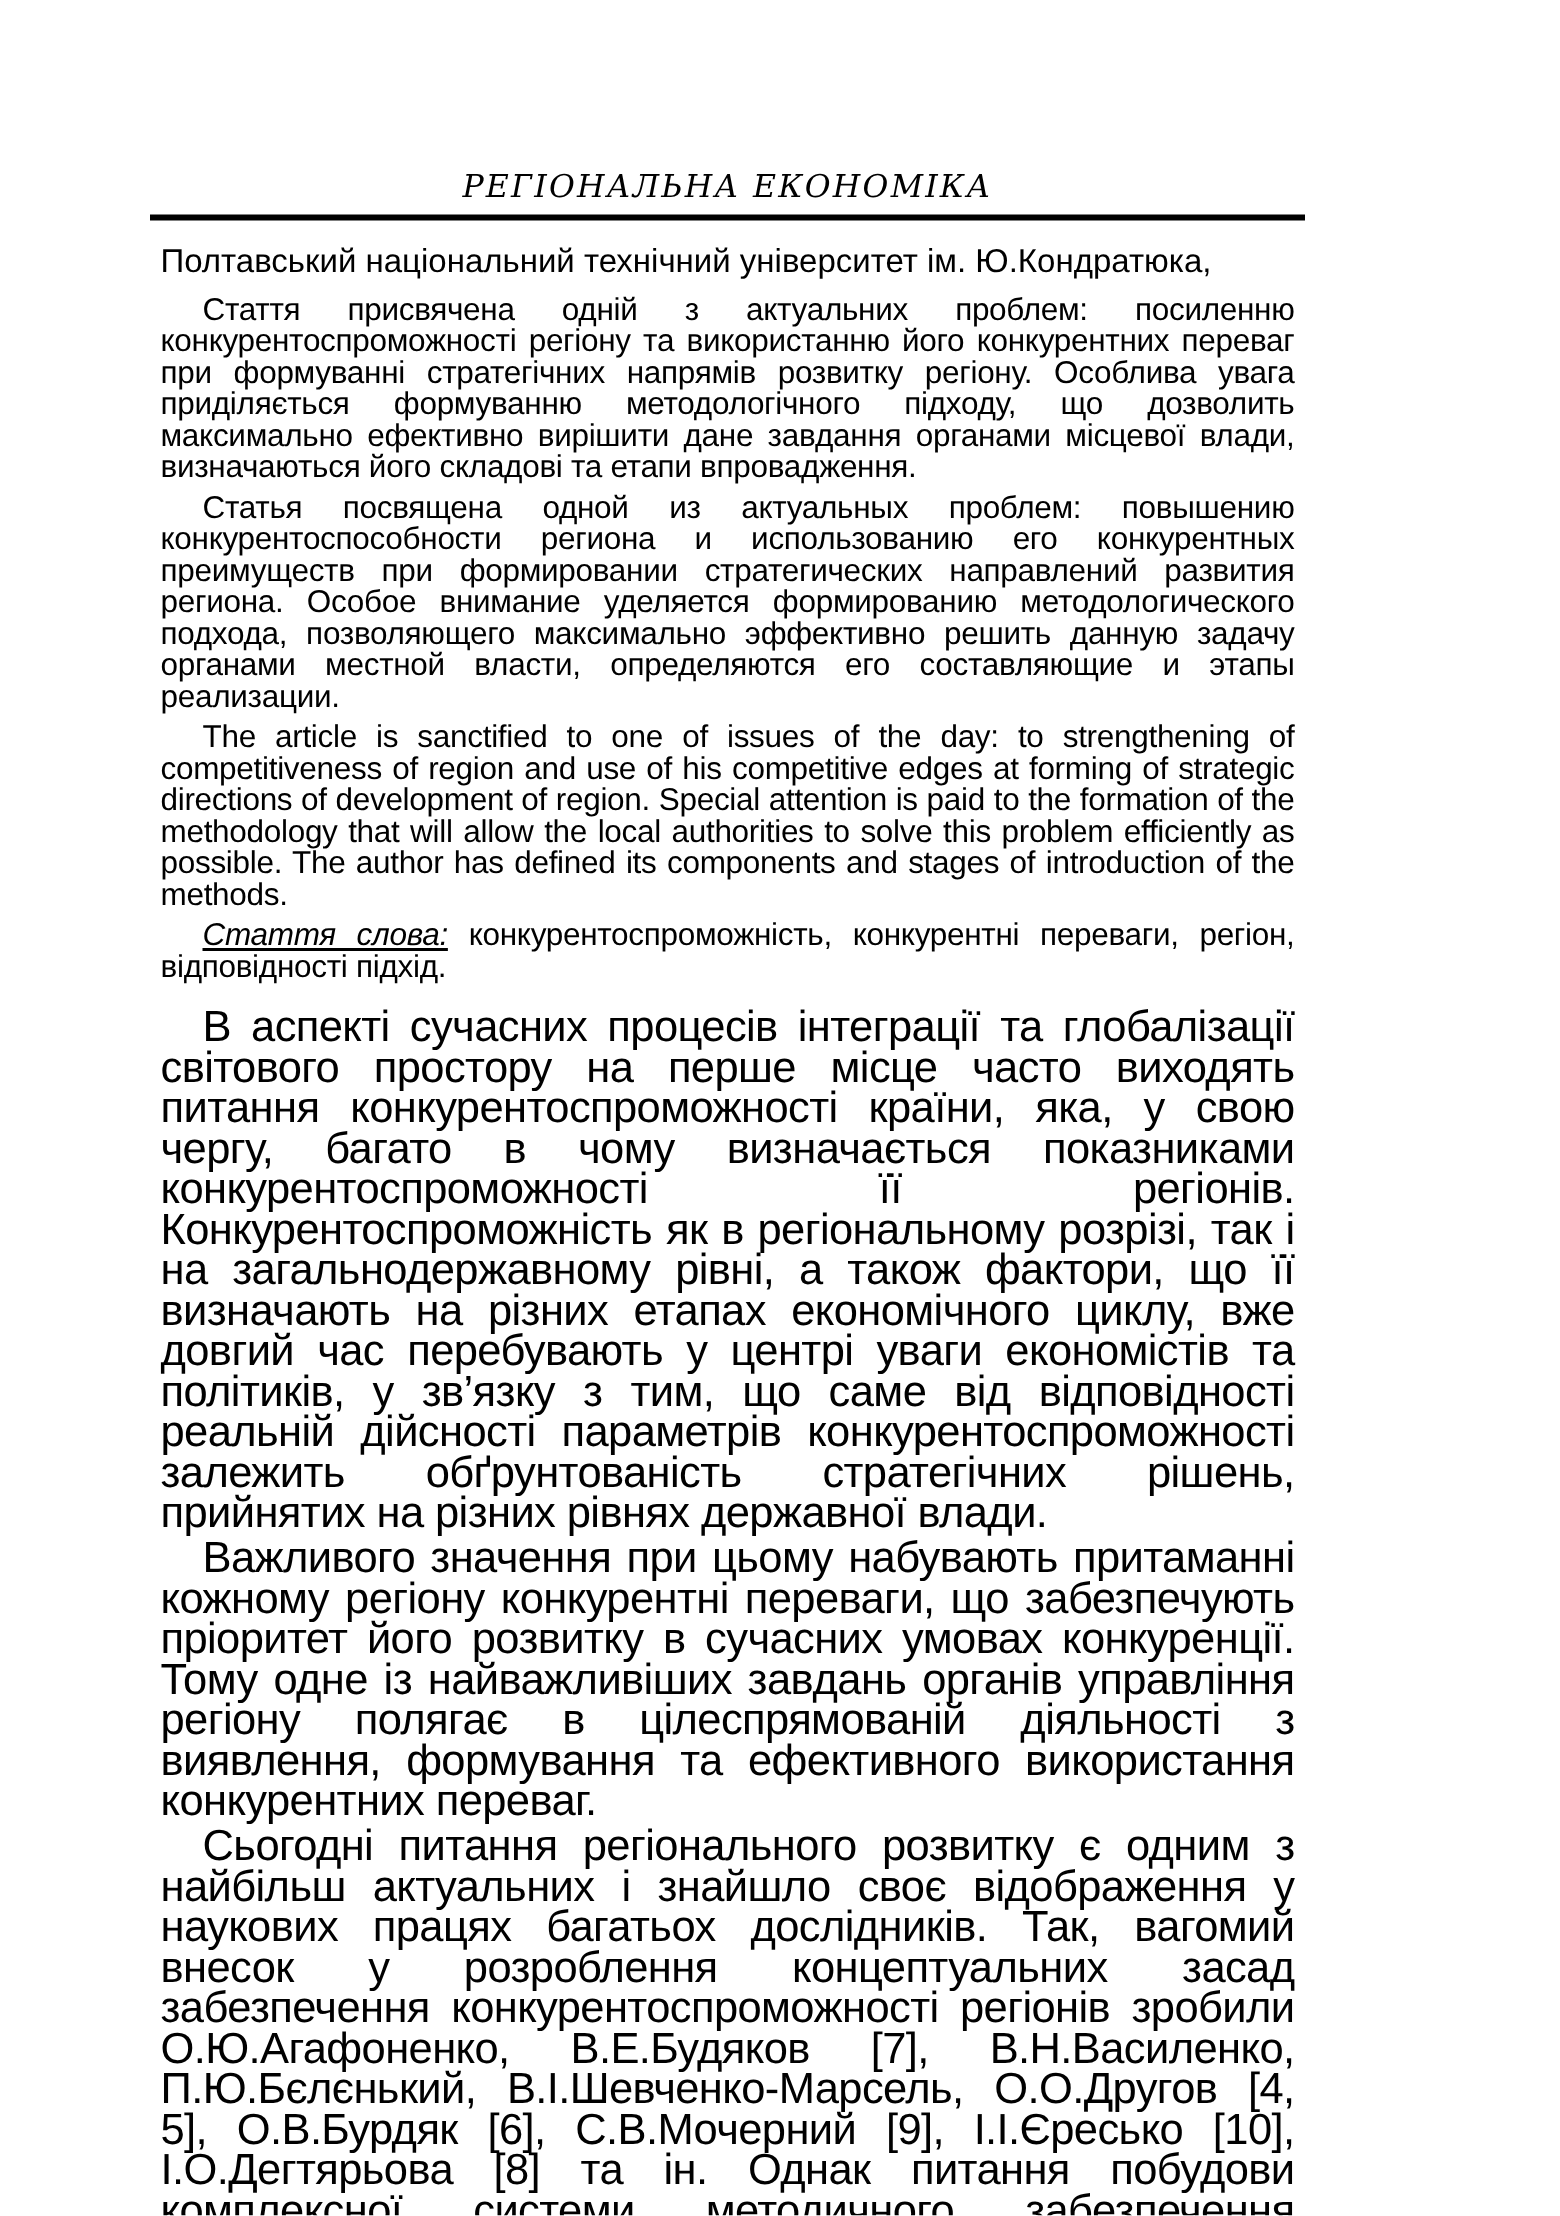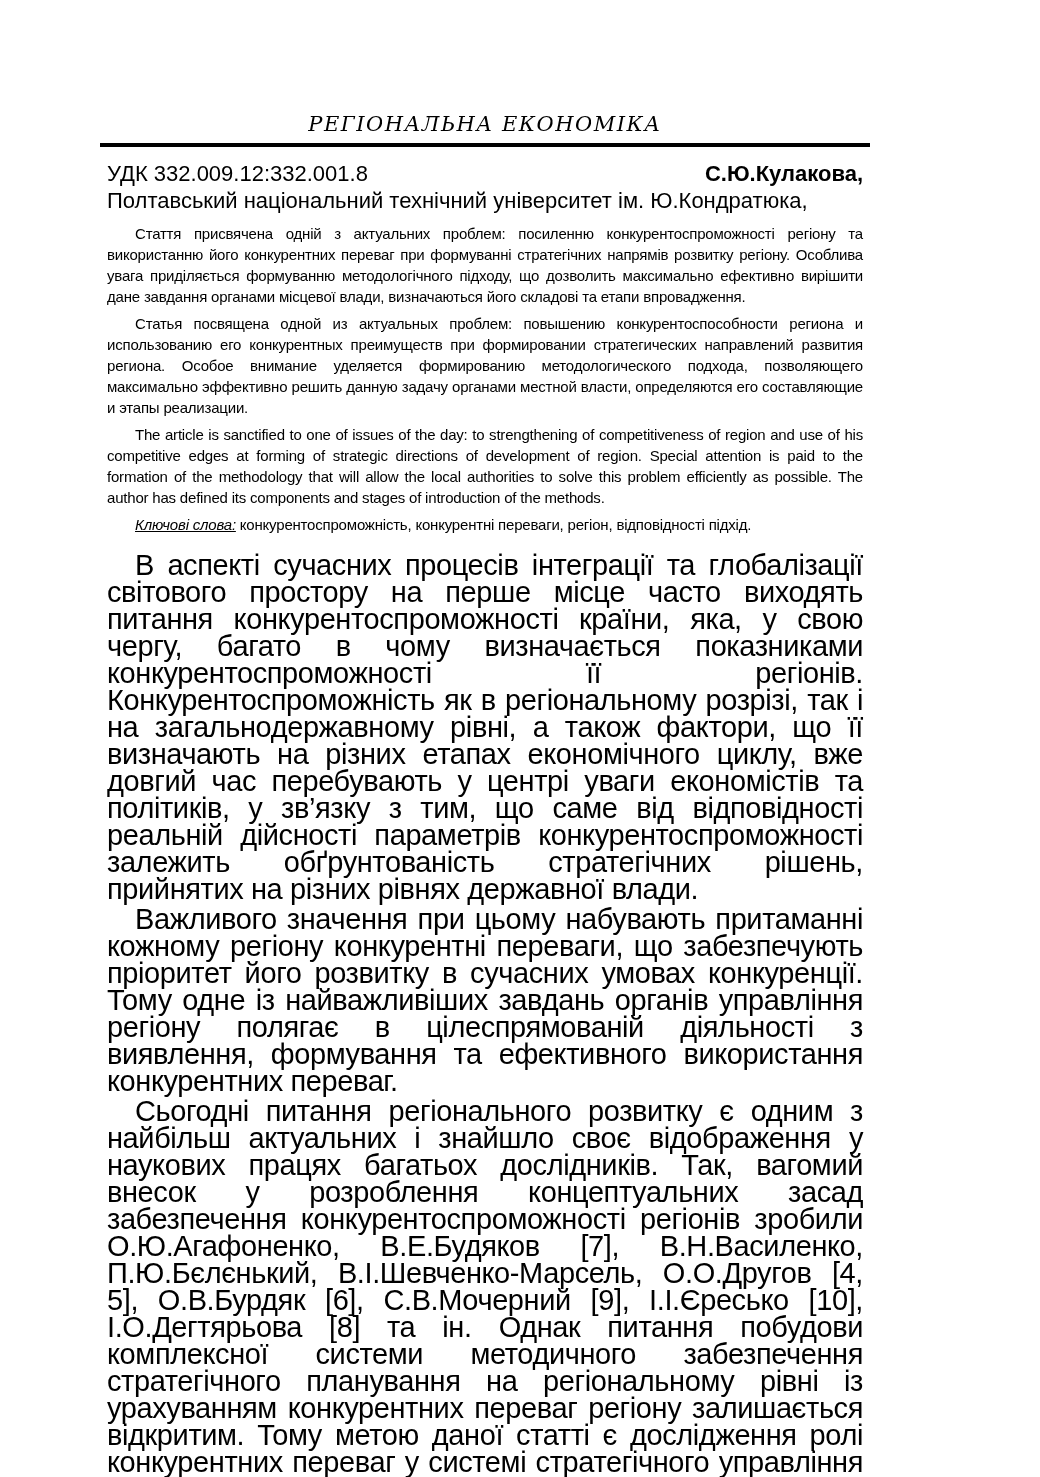--- a/index.html
+++ b/index.html
@@ -42,21 +42,21 @@
     font-size: 23.5px;
     font-weight: bold;
     line-height: 28px;
     text-align: center;
     white-space: pre-line;
     letter-spacing: -0.2px;
   }
   
   .abstract {
     margin-top: 6px;
-    font-size: 15px;
+    font-size: 21px;
     line-height: 21px;
     letter-spacing: -0.2px;
     text-align: justify;
     text-indent: 28px;
   }
   .abstract:first-of-type { margin-top: 9px; }
   .kw-label {
     font-style: italic;
     text-decoration: underline;
   }
@@ -74,36 +74,32 @@
 </head>
 <body>
 
 <div class="page">
 
   <header class="running-header">
     <div class="running-header-text">РЕГІОНАЛЬНА ЕКОНОМІКА</div>
   </header>
 
   <div class="meta">
-    <div class="meta-row">
-      <span class="udc">УДК 332.009.12:332.001.8</span>
-      <span class="author">С.Ю.Кулакова,</span>
-    </div>
     <div class="affiliation">Полтавський національний технічний університет ім. Ю.Кондратюка,</div>
   </div>
 
 
   <p class="abstract">Стаття присвячена одній з актуальних проблем: посиленню конкурентоспроможності регіону та використанню його конкурентних переваг при формуванні стратегічних напрямів розвитку регіону. Особлива увага приділяється формуванню методологічного підходу, що дозволить максимально ефективно вирішити дане завдання органами місцевої влади, визначаються його складові та етапи впровадження.</p>
 
   <p class="abstract">Статья посвящена одной из актуальных проблем: повышению конкурентоспособности региона и использованию его конкурентных преимуществ при формировании стратегических направлений развития региона. Особое внимание уделяется формированию методологического подхода, позволяющего максимально эффективно решить данную задачу органами местной власти, определяются его составляющие и этапы реализации.</p>
 
   <p class="abstract">The article is sanctified to one of issues of the day: to strengthening of competitiveness of region and use of his competitive edges at forming of strategic directions of development of region. Special attention is paid to the formation of the methodology that will allow the local authorities to solve this problem efficiently as possible. The author has defined its components and stages of introduction of the methods.</p>
 
   <p class="abstract keywords">
-    <span class="kw-label">Ключові слова:</span>
+    <span class="kw-label">Стаття слова:</span>
     <span>конкурентоспроможність, конкурентні переваги, регіон, відповідності підхід.</span>
   </p>
 
   <div class="body-text">
     <p class="body-para">В аспекті сучасних процесів інтеграції та глобалізації світового простору на перше місце часто виходять питання конкурентоспроможності країни, яка, у свою чергу, багато в чому визначається показниками конкурентоспроможності її регіонів. Конкурентоспроможність як в регіональному розрізі, так і на загальнодержавному рівні, а також фактори, що її визначають на різних етапах економічного циклу, вже довгий час перебувають у центрі уваги економістів та політиків, у зв’язку з тим, що саме від відповідності реальній дійсності параметрів конкурентоспроможності залежить обґрунтованість стратегічних рішень, прийнятих на різних рівнях державної влади.</p>
     <p class="body-para">Важливого значення при цьому набувають притаманні кожному регіону конкурентні переваги, що забезпечують пріоритет його розвитку в сучасних умовах конкуренції. Тому одне із найважливіших завдань органів управління регіону полягає в цілеспрямованій діяльності з виявлення, формування та ефективного використання конкурентних переваг.</p>
     <p class="body-para">Сьогодні питання регіонального розвитку є одним з найбільш актуальних і знайшло своє відображення у наукових працях багатьох дослідників. Так, вагомий внесок у розроблення концептуальних засад забезпечення конкурентоспроможності регіонів зробили О.Ю.Агафоненко, В.Е.Будяков [7], В.Н.Василенко, П.Ю.Бєлєнький, В.І.Шевченко-Марсель, О.О.Другов [4, 5], О.В.Бурдяк [6], С.В.Мочерний [9], І.І.Єресько [10], І.О.Дегтярьова [8] та ін. Однак питання побудови комплексної системи методичного забезпечення стратегічного планування на регіональному рівні із урахуванням конкурентних переваг регіону залишається відкритим. Тому метою даної статті є дослідження ролі конкурентних переваг у системі стратегічного управління соціально-економічним розвитком регіону.</p>
   </div>
 
 </div>

